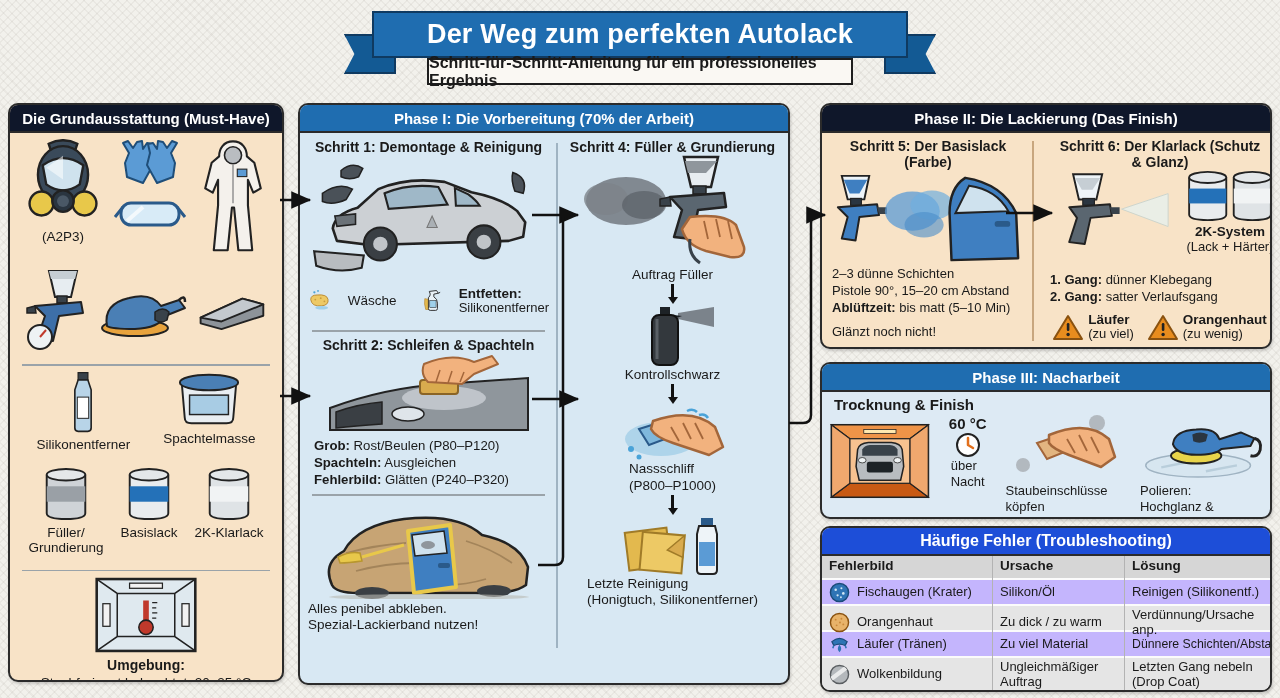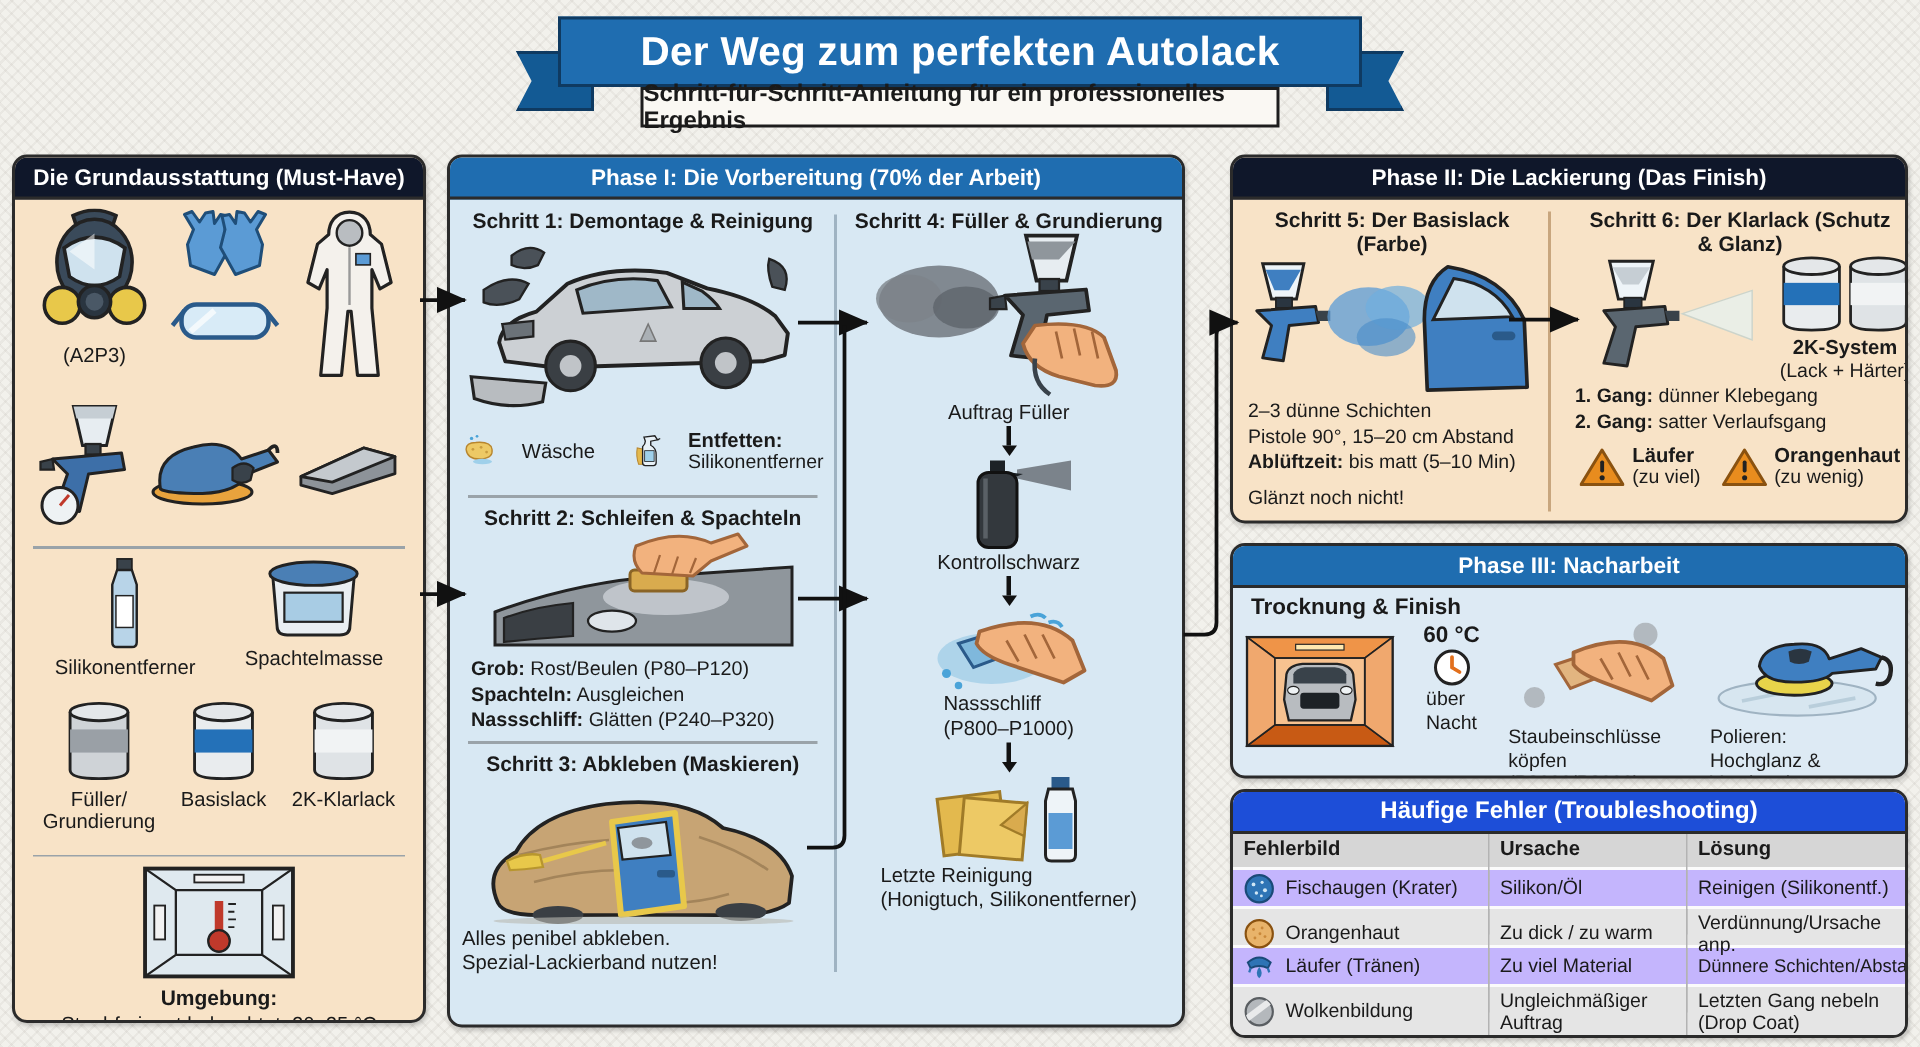--- a/index.html
+++ b/index.html
@@ -248,26 +248,25 @@
         <ellipse cx="120" cy="44" rx="42" ry="12" fill="#c8cdd2" opacity=".85"></ellipse>
         <path d="M12 58 Q34 50 58 48 L58 70 Q30 72 12 74 Z" fill="#3a3f44" stroke="#222" stroke-width="1.5"></path>
         <ellipse cx="84" cy="60" rx="16" ry="7" fill="#dfe5ea" stroke="#222" stroke-width="1.5"></ellipse>
         <rect x="96" y="26" width="38" height="14" rx="3" fill="#d9ab4e" stroke="#8a6426" stroke-width="2"></rect>
         <path d="M100 10 Q128 -2 150 8 L168 2 L174 10 L150 20 L138 30 L104 28 Q96 20 100 10 Z" fill="#f2b27e" stroke="#a3663a" stroke-width="2" stroke-linejoin="round"></path>
         <path d="M112 28 L116 16 M124 29 L128 17 M136 28 L140 18" stroke="#a3663a" stroke-width="1.5"></path>
       </svg>
       <div class="bodytxt" style="padding:3px 6px 0;font-size:13.2px">
         <div><b>Grob:</b><span> Rost/Beulen (P80–P120)</span></div>
         <div><b>Spachteln:</b><span> Ausgleichen</span></div>
-        <div><b>Nassschliff:</b><span> Glätten (P240–P320)</span></div>
+        <div><b>Fehlerbild:</b><span> Glätten (P240–P320)</span></div>
       </div>
 
       <div class="sep" style="margin:6px 4px 5px"></div>
 
-      <div class="steptitle">Schritt 3: Abkleben (Maskieren)</div>
       <svg width="226" height="98" viewBox="0 0 226 98" style="display:block;margin:1px auto 0">
         <path d="M16 84 Q6 62 28 50 Q42 24 88 18 Q142 12 166 34 Q204 42 212 66 L210 84 Q196 94 160 92 L42 92 Q20 92 16 84 Z" fill="#c7a474" stroke="#222" stroke-width="2.5" stroke-linejoin="round"></path>
         <path d="M30 52 Q60 44 90 42 M40 70 Q70 62 100 62 M150 40 Q176 48 196 62 M170 78 Q150 84 130 84" fill="none" stroke="#a3845a" stroke-width="1.8"></path>
         <path d="M22 56 Q34 50 44 52 L46 60 Q32 62 24 62 Z" fill="#e8c84a" stroke="#b8962e" stroke-width="1.5"></path>
         <path d="M46 56 L88 44" stroke="#e8c84a" stroke-width="3"></path>
         <path d="M92 30 L134 24 L140 86 L98 92 Z" fill="#3f7fc1" stroke="#e8c84a" stroke-width="4" stroke-linejoin="round"></path>
         <path d="M96 34 L128 30 L131 52 L99 55 Z" fill="#cfe2ee" stroke="#222" stroke-width="1.5"></path>
         <ellipse cx="112" cy="44" rx="7" ry="4" fill="#8f969c"></ellipse>
         <rect x="122" y="62" width="12" height="5" rx="2" fill="#2a5a8a"></rect>
         <ellipse cx="56" cy="92" rx="17" ry="6" fill="#3a3f44"></ellipse>
@@ -391,21 +390,21 @@
             <rect x="4" y="20" width="40" height="16" fill="#2471b8"></rect>
             <ellipse cx="24" cy="8" rx="20" ry="6" fill="#e4e7e9" stroke="#222" stroke-width="2"></ellipse>
             <path d="M52 8 L52 48 Q52 54 72 54 Q92 54 92 48 L92 8" fill="#dfe3e6" stroke="#222" stroke-width="2"></path>
             <rect x="52" y="20" width="40" height="16" fill="#f1f3f4"></rect>
             <ellipse cx="72" cy="8" rx="20" ry="6" fill="#e4e7e9" stroke="#222" stroke-width="2"></ellipse>
           </svg>
           <div style="font-size:13.5px;font-weight:bold;margin-top:2px">2K-System</div>
           <div style="font-size:13px">(Lack + Härter)</div>
         </div>
       </div>
-      <div class="bodytxt" style="font-size:13px;padding-left:6px;margin-top:0">
+      <div class="bodytxt" style="font-size:13px;padding-left:6px;margin-top:16px">
         <div><b>1. Gang:</b><span> dünner Klebegang</span></div>
         <div><b>2. Gang:</b><span> satter Verlaufsgang</span></div>
       </div>
       <div style="display:flex;justify-content:center;gap:14px;margin-top:7px">
         <div class="warn">
           <svg width="30" height="27" viewBox="0 0 30 27">
             <path d="M15 2 L29 25 H1 Z" fill="#e88c1e" stroke="#8a5210" stroke-width="2" stroke-linejoin="round"></path>
             <rect x="13.8" y="9" width="2.6" height="8" rx="1.2" fill="#222"></rect>
               <circle cx="15.1" cy="20.5" r="1.7" fill="#222"></circle>
           </svg>

